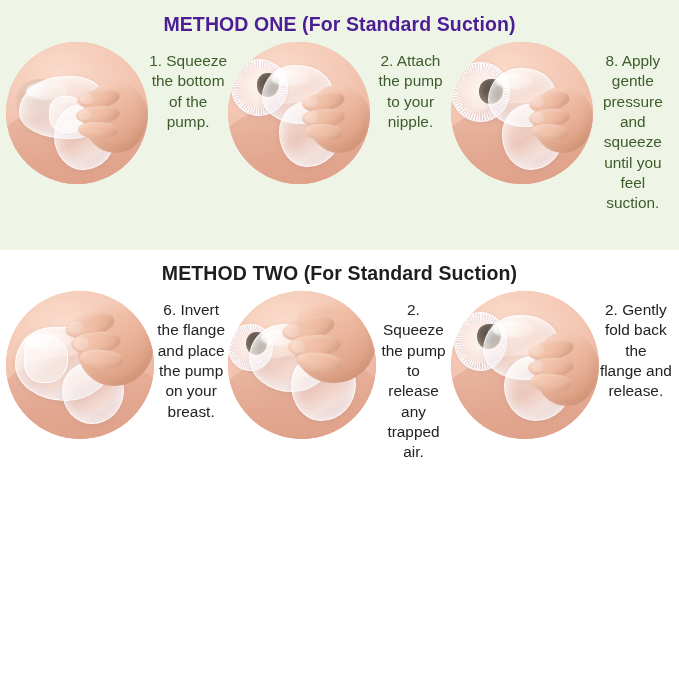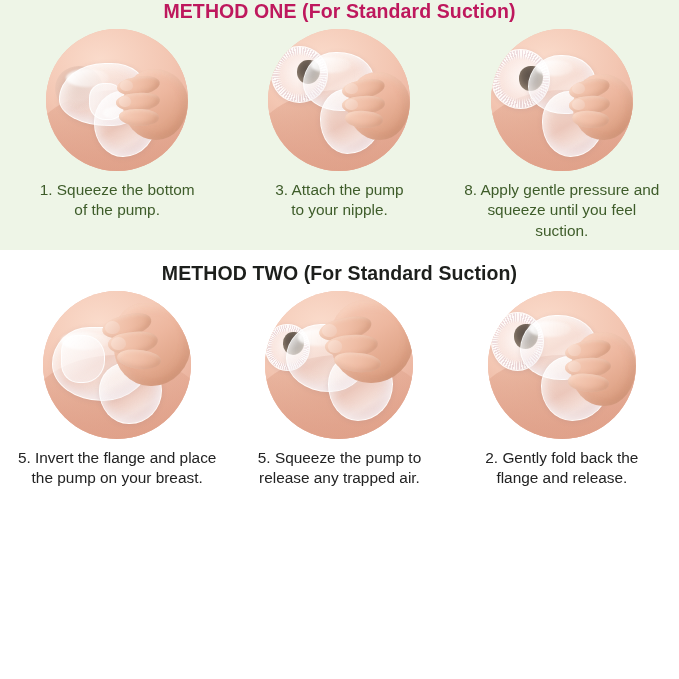--- a/index.html
+++ b/index.html
@@ -64,37 +64,36 @@
   .method-two { background: #ffffff;  height: 244px; }
 
   .method-heading {
     text-align: center;
     font-size: 19.5px;
     font-weight: bold;
     font-family: "Liberation Sans", sans-serif;
     letter-spacing: 0.1px;
     white-space: nowrap;
   }
-  .method-one .method-heading { color: #be185d; }
+  .method-one .method-heading { color: #4c1d95; padding-top: 13px; }
   .method-two .method-heading { color: #1d1f1c; padding-top: 12px; }
 
   .steps-row {
     display: flex;
     width: 100%;
     justify-content: space-between;
     padding: 0 6px;
   }
   .method-one .steps-row { margin-top: 6px; }
   .method-two .steps-row { margin-top: 6px; }
 
   .step {
     width: 33.33%;
     display: flex;
-    flex-direction: column;
-    align-items: center;
+    align-items: flex-start;
   }
 
   
   .photo-circle {
     position: relative;
     width: 140px;
     height: 140px;
     border-radius: 50%;
     overflow: hidden;
     background: radial-gradient(circle at 42% 34%, #f6d3c4 0%, #f0c0ad 45%, #e6ab96 78%, #dda188 100%);
@@ -278,21 +277,21 @@
           <div class="pump" style="left:24%;top:16%;width:50%;height:42%;border-radius:46% 52% 40% 54% / 54% 46% 54% 46%;"></div>
           <div class="pump" style="left:36%;top:42%;width:44%;height:46%;border-radius:42% 52% 56% 44% / 46% 44% 56% 54%;"></div>
           <div class="pump-highlight" style="left:30%;top:20%;width:28%;height:11%;"></div>
           <div class="hand" style="left:56%;top:30%;width:44%;height:48%;"></div>
           <div class="finger" style="left:52%;top:36%;width:30%;height:13%;transform:rotate(-10deg);"></div>
           <div class="finger" style="left:52%;top:47%;width:30%;height:13%;transform:rotate(-3deg);"></div>
           <div class="finger" style="left:54%;top:58%;width:27%;height:12%;transform:rotate(4deg);"></div>
           <div class="nail" style="left:54%;top:38%;width:9%;height:8%;"></div>
           <div class="nail" style="left:54%;top:49%;width:9%;height:8%;"></div>
         </div>
-        <div class="caption">3. Attach the pump
+        <div class="caption">2. Attach the pump
 to your nipple.</div>
       </div>
 
       <div class="step">
         <div class="photo-circle">
           <div class="skin-base"></div>
           <div class="skin-shadow"></div>
           <div class="flange" style="left:0%;top:14%;width:42%;height:42%;">
             <div class="ribs"></div>
           </div>
@@ -328,21 +327,21 @@
           <div class="pump-neck" style="left:12%;top:30%;width:30%;height:32%;border-radius:34% 46% 48% 40%;"></div>
           <div class="pump" style="left:38%;top:48%;width:42%;height:42%;border-radius:46% 50% 52% 48% / 46% 46% 54% 54%;"></div>
           <div class="pump-highlight" style="left:12%;top:28%;width:32%;height:12%;"></div>
           <div class="hand" style="left:48%;top:8%;width:52%;height:56%;border-radius:40% 50% 52% 48%;"></div>
           <div class="finger" style="left:40%;top:16%;width:34%;height:15%;transform:rotate(-14deg);"></div>
           <div class="finger" style="left:44%;top:28%;width:34%;height:15%;transform:rotate(-6deg);"></div>
           <div class="finger" style="left:50%;top:40%;width:30%;height:13%;transform:rotate(6deg);"></div>
           <div class="nail" style="left:42%;top:20%;width:10%;height:9%;"></div>
           <div class="nail" style="left:46%;top:31%;width:10%;height:9%;"></div>
         </div>
-        <div class="caption">5. Invert the flange and place
+        <div class="caption">6. Invert the flange and place
 the pump on your breast.</div>
       </div>
 
       <div class="step">
         <div class="photo-circle">
           <div class="skin-base"></div>
           <div class="skin-shadow"></div>
           <div class="flange" style="left:0%;top:22%;width:30%;height:32%;">
             <div class="ribs"></div>
           </div>
@@ -350,21 +349,21 @@
           <div class="pump" style="left:14%;top:22%;width:56%;height:46%;border-radius:42% 50% 46% 52% / 50% 44% 56% 50%;"></div>
           <div class="pump" style="left:42%;top:42%;width:44%;height:46%;border-radius:44% 50% 54% 46% / 46% 46% 54% 54%;"></div>
           <div class="pump-highlight" style="left:22%;top:26%;width:28%;height:11%;"></div>
           <div class="hand" style="left:44%;top:6%;width:56%;height:56%;border-radius:42% 50% 50% 48%;"></div>
           <div class="finger" style="left:36%;top:18%;width:36%;height:15%;transform:rotate(-12deg);"></div>
           <div class="finger" style="left:40%;top:30%;width:36%;height:15%;transform:rotate(-4deg);"></div>
           <div class="finger" style="left:46%;top:42%;width:32%;height:13%;transform:rotate(6deg);"></div>
           <div class="nail" style="left:38%;top:22%;width:10%;height:9%;"></div>
           <div class="nail" style="left:42%;top:33%;width:10%;height:9%;"></div>
         </div>
-        <div class="caption">5. Squeeze the pump to
+        <div class="caption">2. Squeeze the pump to
 release any trapped air.</div>
       </div>
 
       <div class="step">
         <div class="photo-circle">
           <div class="skin-base"></div>
           <div class="skin-shadow"></div>
           <div class="flange" style="left:2%;top:14%;width:36%;height:40%;">
             <div class="ribs"></div>
           </div>

